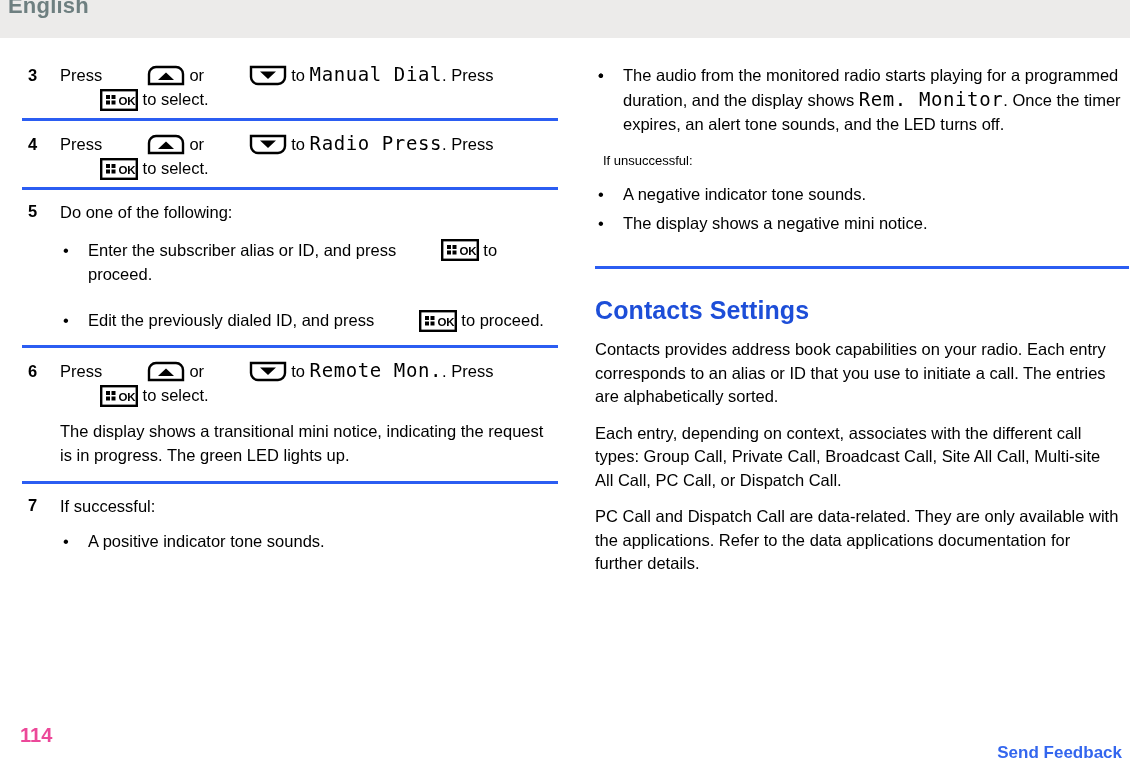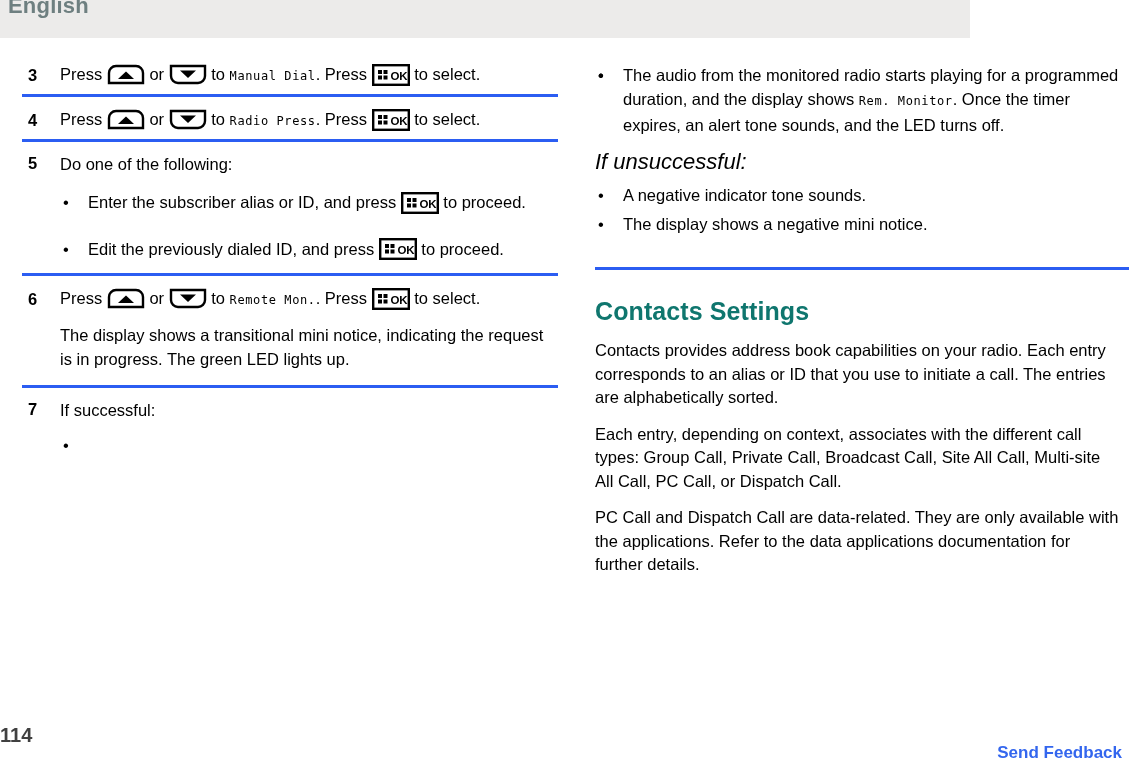--- a/index.html
+++ b/index.html
@@ -14,21 +14,21 @@
     color: #000000;
     overflow: hidden;
     position: relative;
   }
 
   
   .header-band {
     position: absolute;
     top: 0;
     left: 0;
-    width: 970px;
+    width: 1130px;
     height: 38px;
     background: #ECEBEA;
   }
   .header-lang {
     position: absolute;
     top: -7px;
     left: 8px;
     font-size: 22px;
     font-weight: bold;
     color: #6E7F80;
@@ -115,73 +115,73 @@
 
   
   ul.bul.tight > li { margin-bottom: 5px; }
 
   
   .rcol-inner {
     padding-left: 29px;
     padding-right: 0px;
   }
   .rtext {
-    font-size: 22px;
+    font-size: 13px;
     line-height: 24px;
-    margin: 0 0 14px 0;
-    font-style: italic;
+    margin: 0 0 14px 8px;
   }
 
   h2.section-title {
-    color: #0f766e;
+    color: #1d4ed8;
     font-size: 25px;
     font-weight: bold;
     margin: 26px 0 13px 0;
     line-height: 30px;
     letter-spacing: 0.1px;
   }
 
   .para {
     font-size: 16.5px;
     line-height: 23.5px;
     margin: 0 8px 13px 0;
   }
 
   
   .key {
     display: inline-block;
     vertical-align: middle;
     position: relative;
     top: -1px;
+    margin-left: 40px;
   }
   .key svg { display: block; }
 
   
   .mono {
     font-family: "DejaVu Sans Mono", "Liberation Mono", monospace;
-    font-size: 12px;
+    font-size: 19px;
     letter-spacing: 0.6px;
   }
 
   
   .footer {
     position: absolute;
     left: 0;
     top: 724px;
     width: 1130px;
     height: 38px;
     background: #ffffff;
   }
   .page-num {
     position: absolute;
-    left: 0;
+    left: 20px;
     top: -2px;
     font-size: 20px;
     font-weight: bold;
-    color: #404040;
+    color: #ec4899;
     line-height: 26px;
   }
   .send-feedback {
     position: absolute;
     right: 8px;
     top: 18px;
     font-size: 17px;
     font-weight: bold;
     color: #3366EE;
     line-height: 22px;
@@ -349,20 +349,21 @@
     </div>
     <div class="divider" style="margin-top:14px;"></div>
 
     <div class="step" style="margin-top:4px;">
       <div class="step-num">7</div>
       <div class="step-body">
         <p style="">If successful:</p>
         <ul class="bul tight" style="margin-top:11px;">
           <li>
             <span class="dot">•</span>
+            <span>A positive indicator tone sounds.</span>
           </li>
         </ul>
       </div>
     </div>
 
   </div>
 
   <div class="col col-right">
     <div class="rcol-inner" style="padding-top:20px;">
 

